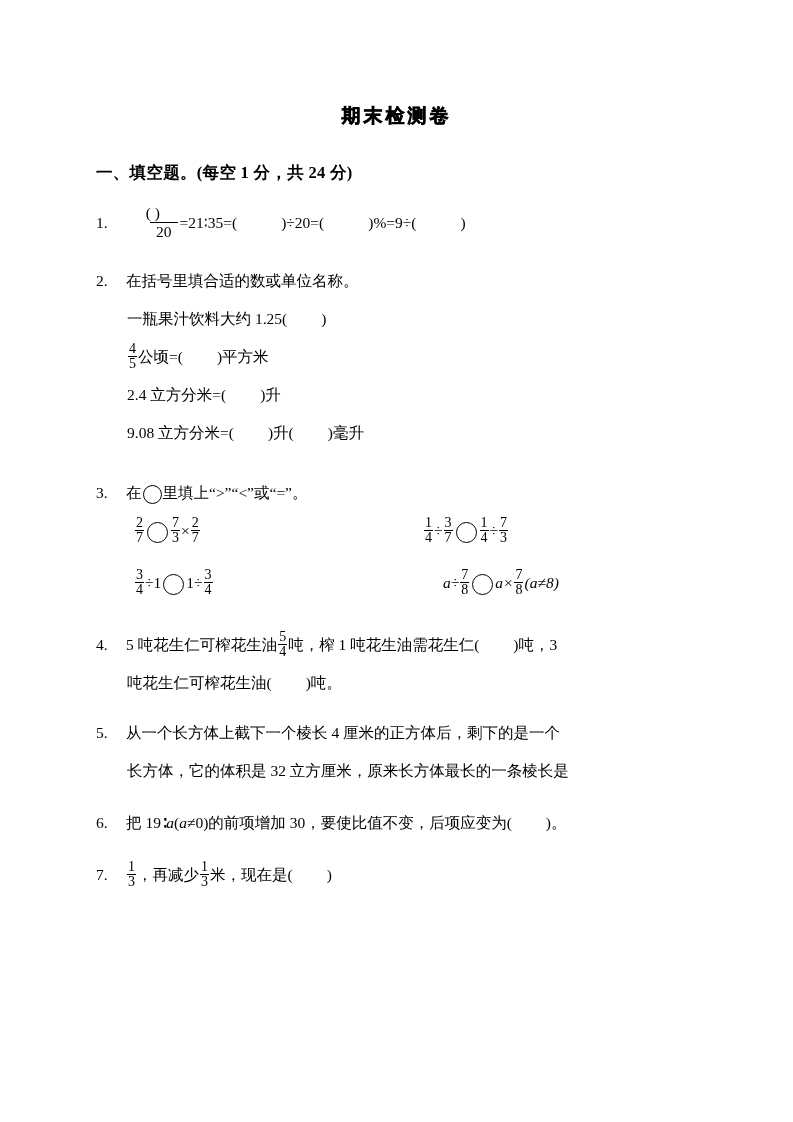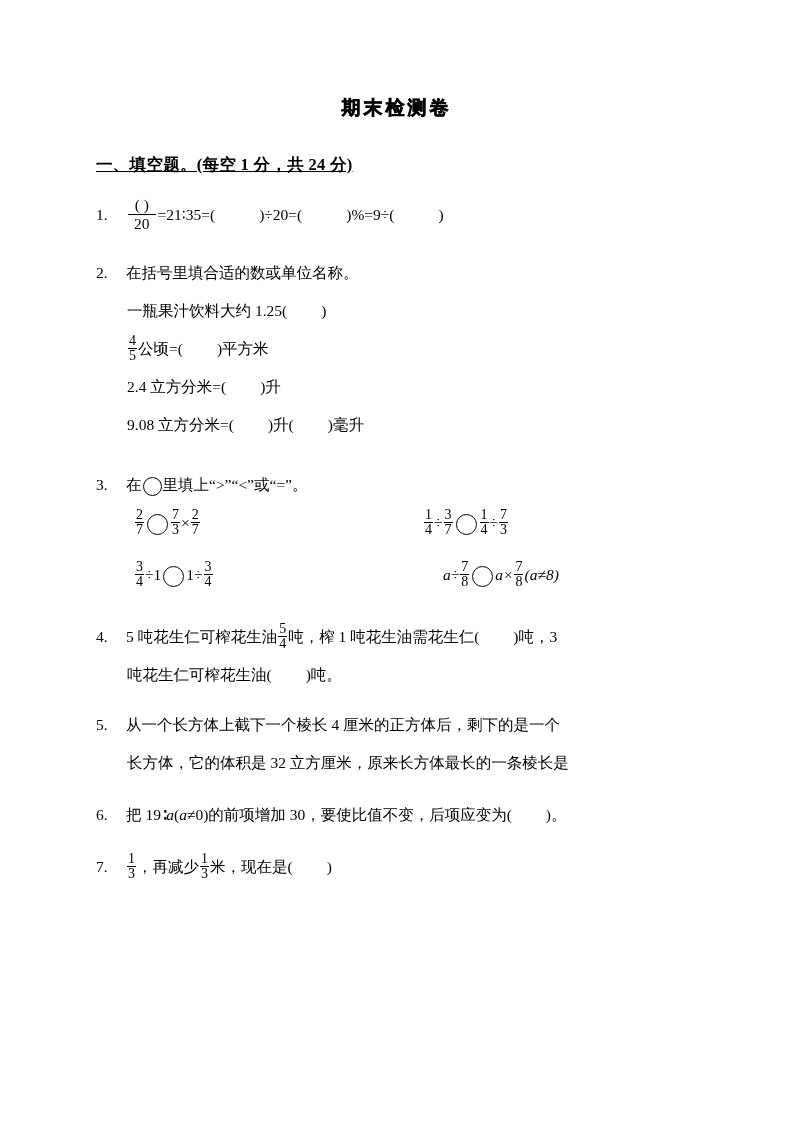--- a/index.html
+++ b/index.html
@@ -23,33 +23,32 @@
     box-sizing: border-box;
     padding: 0 96px;
   }
 
   
   .doc-title {
     text-align: center;
     font-size: 19px;
     font-weight: 900;
     letter-spacing: 3px;
-    margin: 0;
+    margin: 8px;
     padding-top: 95px;
     font-family: "DejaVu Sans", "Liberation Sans", sans-serif;
     -webkit-text-stroke: 0.6px #000;
   }
 
   
   .section-header {
     font-size: 16.5px;
     font-weight: bold;
     margin-top: 33px;
     letter-spacing: 0.3px;
-    text-decoration: underline;
   }
 
   
   .q {
     position: relative;
     margin-top: 20px;
     font-size: 15.5px;
     line-height: 38px;
     padding-left: 30px;
   }
@@ -98,20 +97,21 @@
     text-align: center;
     font-size: 15.5px;
     line-height: 1.12;
     margin: 0 2px;
   }
   .frac-big .num { display: block; padding: 0 6px; }
   .frac-big .den {
     display: block;
     border-top: 1.2px solid #000;
     padding: 0 6px;
+    margin-left: 22px;
   }
 
   
   .circle {
     display: inline-block;
     width: 21px;
     height: 21px;
     border: 1.3px solid #000;
     border-radius: 50%;
     vertical-align: middle;

